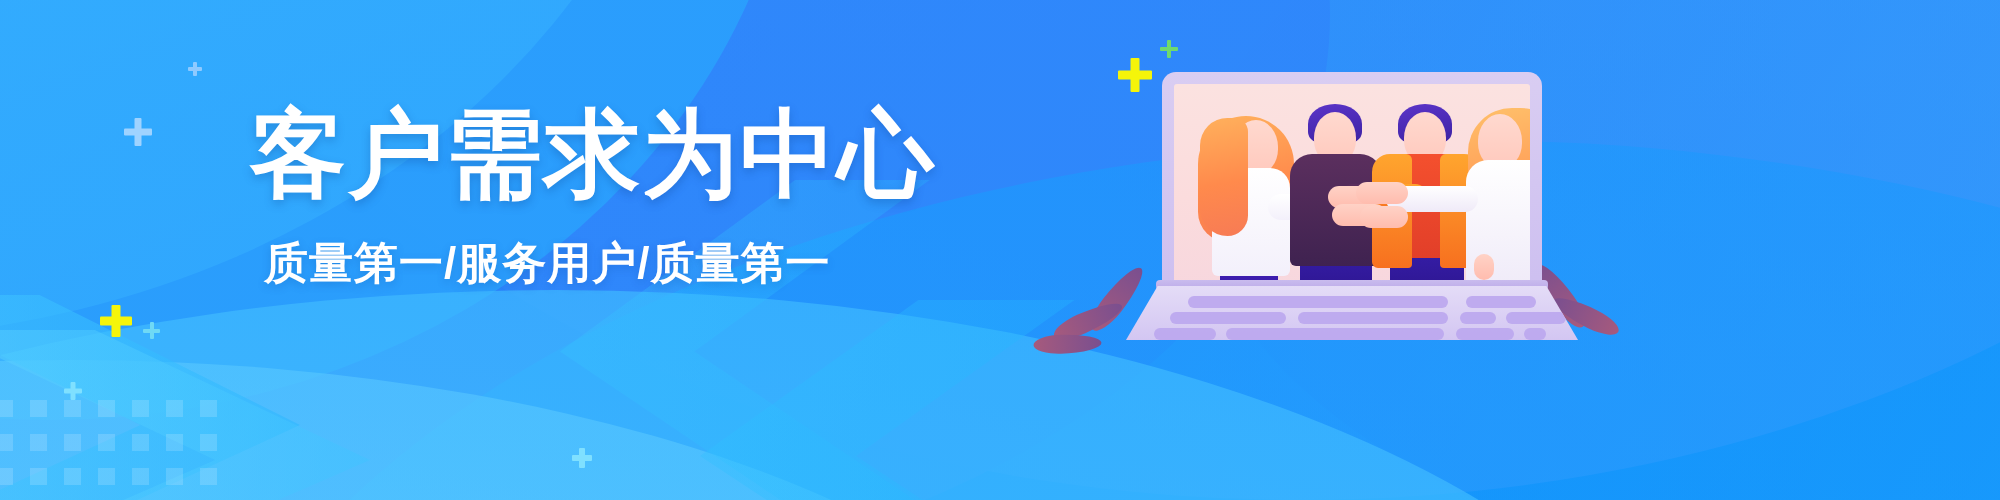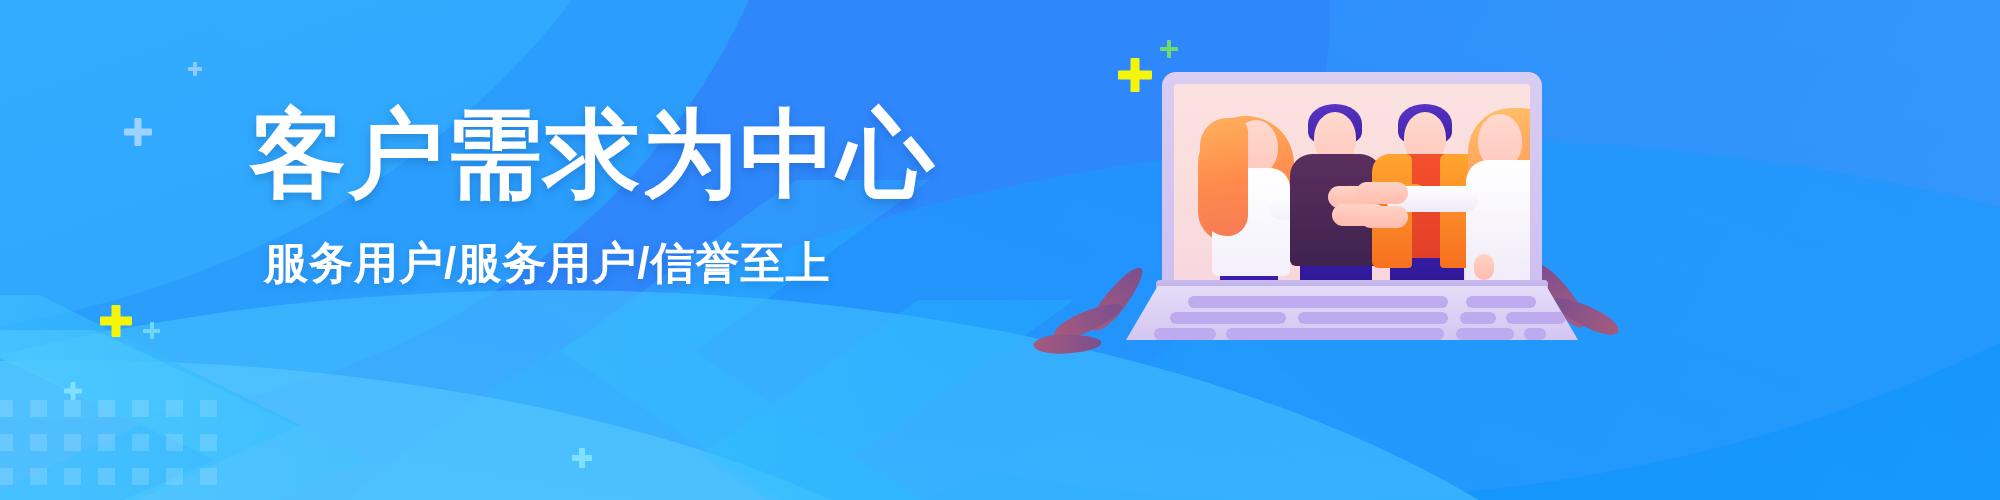--- a/index.html
+++ b/index.html
@@ -231,21 +231,21 @@
       <div class="plus" style="left: 100px; top: 305px; width: 32px; height: 32px; color: rgb(245, 245, 10); --t: 9px;"></div>
       <div class="plus" style="left: 143px; top: 322px; width: 17px; height: 17px; color: rgb(111, 217, 245); --t: 4px;"></div>
       <div class="plus" style="left: 64px; top: 382px; width: 18px; height: 18px; color: rgb(127, 224, 255); --t: 5px;"></div>
       <div class="plus" style="left: 124px; top: 118px; width: 28px; height: 28px; color: rgb(159, 211, 255); --t: 7px;"></div>
       <div class="plus" style="left: 188px; top: 62px; width: 14px; height: 14px; color: rgb(143, 202, 255); --t: 4px;"></div>
       <div class="plus" style="left: 572px; top: 448px; width: 20px; height: 20px; color: rgb(127, 224, 255); --t: 6px;"></div>
     </div>
 
   <div class="text-block">
     <h1 class="headline">客户需求为中心</h1>
-    <p class="subline">服务用户/服务用户/信誉至上</p>
+    <p class="subline">质量第一/服务用户/质量第一</p>
   </div>
 
   <div class="laptop">
 
     <div class="leaf" style="left:-56px;top:188px;width:22px;height:78px;transform:rotate(38deg);"></div>
     <div class="leaf" style="left:-84px;top:212px;width:20px;height:74px;transform:rotate(66deg);"></div>
     <div class="leaf" style="left:-104px;top:238px;width:19px;height:68px;transform:rotate(88deg);"></div>
 
     <div class="leaf" style="left:388px;top:186px;width:21px;height:76px;transform:rotate(-36deg);"></div>
     <div class="leaf" style="left:414px;top:208px;width:20px;height:72px;transform:rotate(-64deg);"></div>

